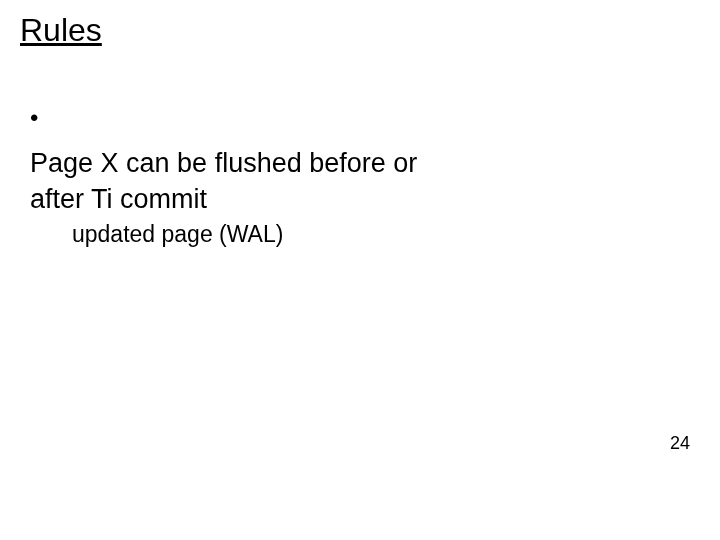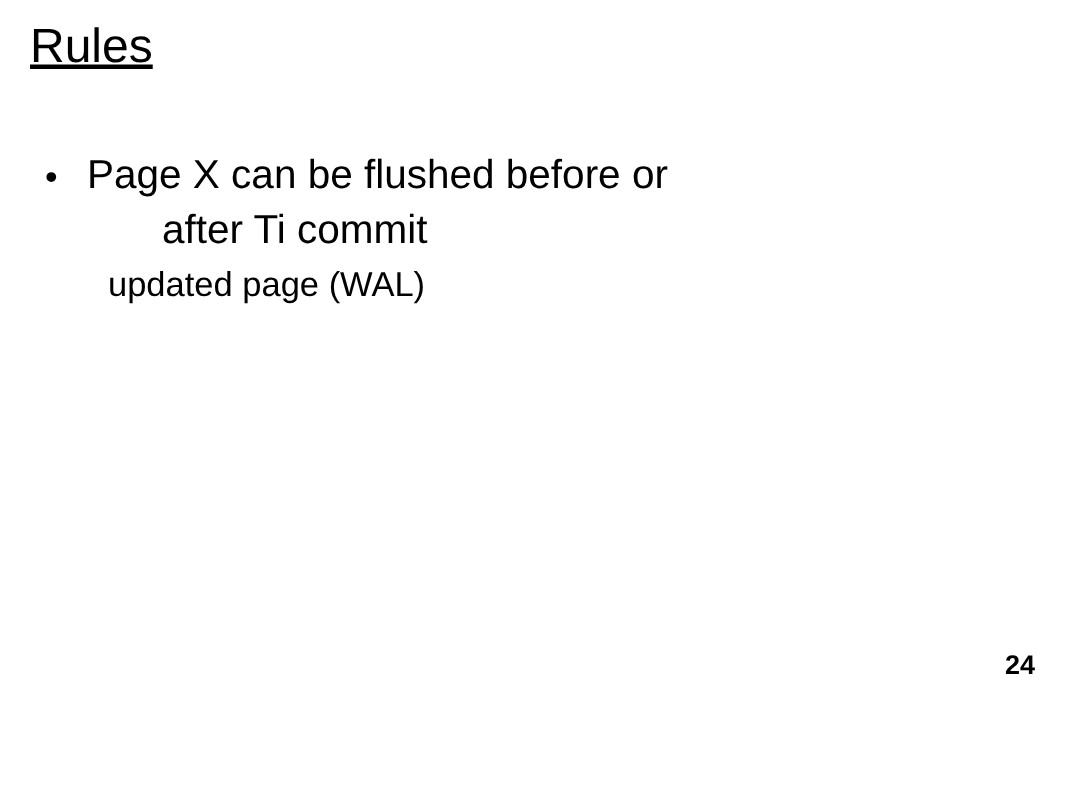--- a/index.html
+++ b/index.html
@@ -31,53 +31,52 @@
   .body {
     position: absolute;
     left: 30px;
     top: 100px;
     width: 640px;
     font-size: 27px;
     line-height: 1.25;
   }
   .bullet {
     display: flex;
-    flex-direction: row;
+    flex-direction: column;
     margin-bottom: 2px;
+    gap: 12px;
   }
   .dot {
     width: 28px;
     flex: 0 0 28px;
     text-align: left;
     padding-top: 1px;
   }
   .dot::before {
     content: "•";
     font-size: 24px;
   }
   .text {
     flex: 1 1 auto;
   }
   .cont {
-    margin-left: 78px;
     margin-bottom: 4px;
     font-size: 27px;
   }
   .cont2 {
     margin-left: 42px;
     margin-bottom: 4px;
     font-size: 23px;
   }
   .page-number {
     position: absolute;
     right: 30px;
     bottom: 14px;
     font-size: 18px;
     color: #000000;
-    font-weight: bold;
   }
 </style>
 </head>
 <body>
 
 <div class="slide">
 
   <div class="title">Rules</div>
 
   <div class="body">

